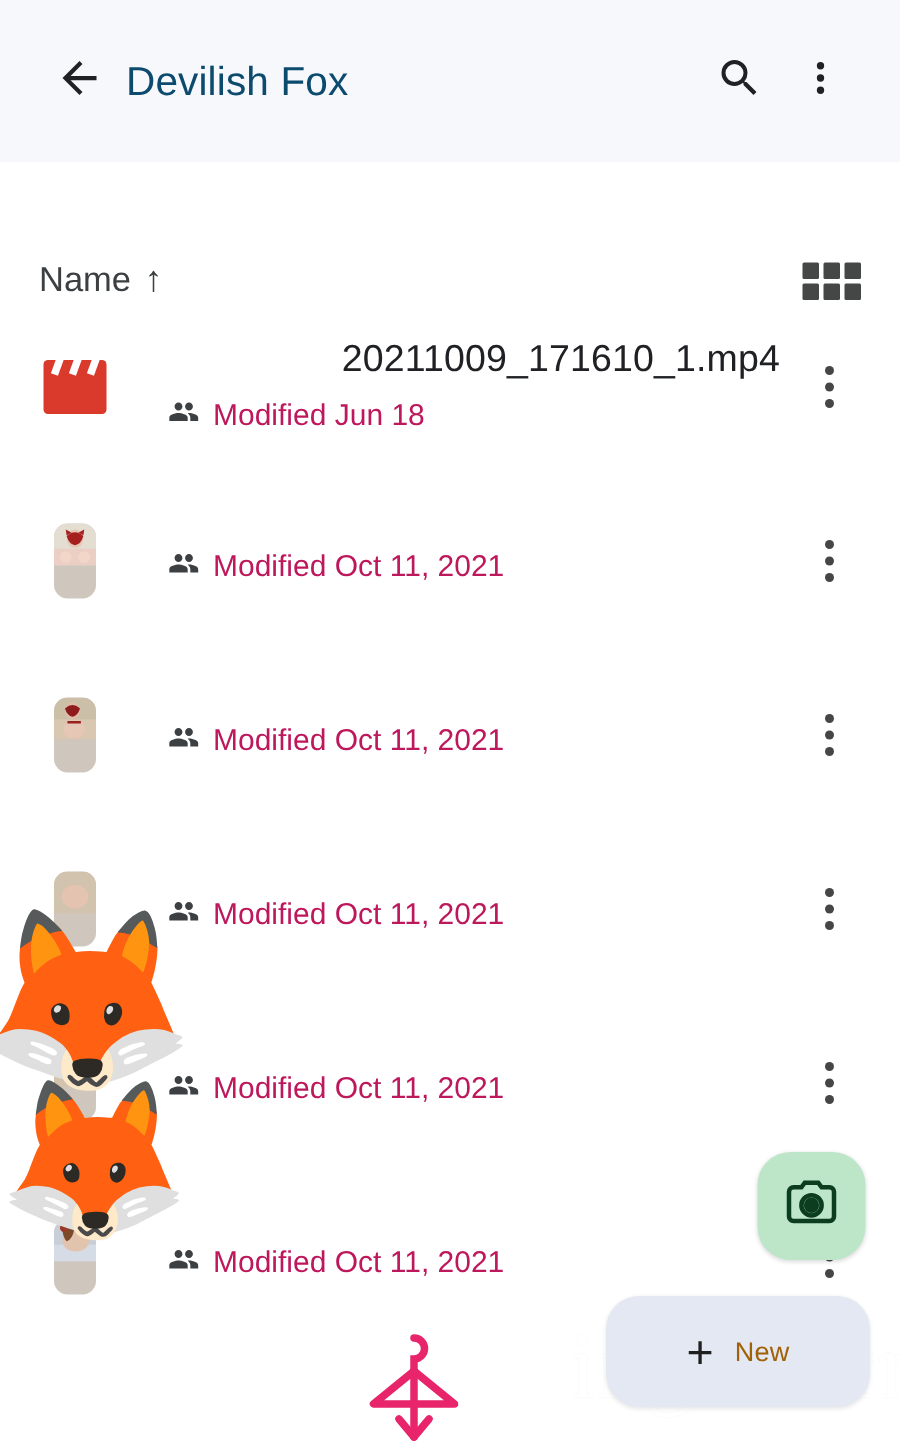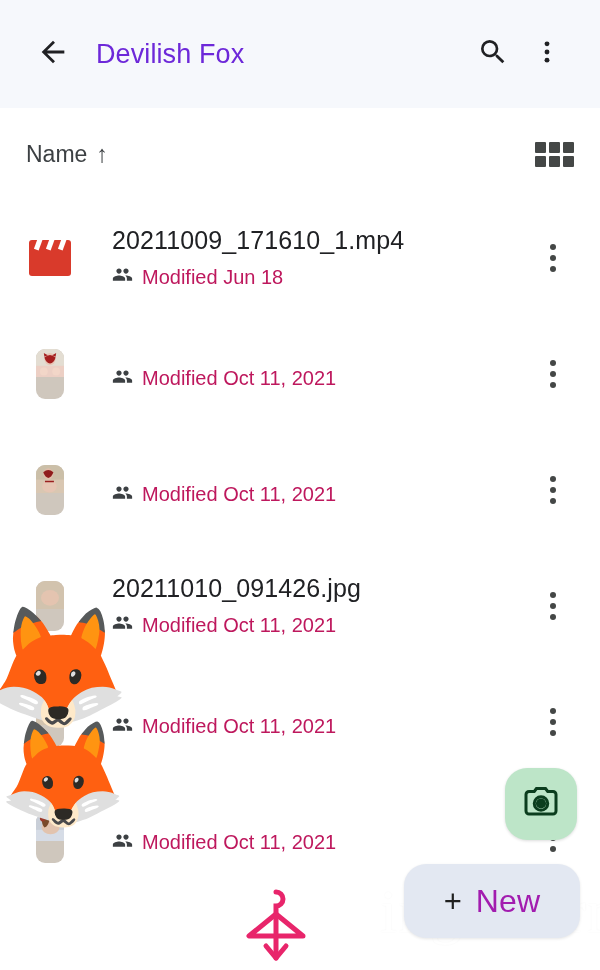--- a/index.html
+++ b/index.html
@@ -29,33 +29,33 @@
     width: 54px;
     height: 54px;
     display: flex;
     align-items: center;
     justify-content: center;
     flex: 0 0 auto;
     border-radius: 50%;
   }
   .appbar-title {
     font-size: 27px;
-    color: #6d28d9;
+    color: #0c4a6e;
     letter-spacing: 0.1px;
-    margin-left: 16px;
+    margin-left: 4px;
     flex: 1 1 auto;
     white-space: nowrap;
     overflow: hidden;
   }
 
   
   .sortbar {
     height: 92px;
     display: flex;
-    align-items: center;
+    align-items: flex-end;
     padding: 0 26px;
     box-sizing: border-box;
     background: #ffffff;
   }
   .sort-chip {
     display: flex;
     align-items: center;
     gap: 9px;
     font-size: 23px;
     color: #3c4043;
@@ -76,20 +76,21 @@
     background: #444746;
     display: block;
     width: 11px;
     height: 11px;
     border-radius: 1px;
   }
 
   
   .file-list {
     position: relative;
+    text-align: right;
   }
   .file-row {
     height: 116px;
     display: flex;
     align-items: center;
     padding: 0 22px 0 22px;
     box-sizing: border-box;
     background: transparent;
   }
   .thumb-wrap {
@@ -226,22 +227,22 @@
     gap: 14px;
     box-shadow: 0 1px 3px rgba(0,0,0,0.10);
   }
   .btn-new .plus {
     font-size: 31px;
     color: #1f1f1f;
     line-height: 1;
     font-weight: 400;
   }
   .btn-new .lbl {
-    font-size: 32px;
-    color: #a21caf;
+    font-size: 18px;
+    color: #a16207;
     letter-spacing: 0.2px;
   }
 
   
   .wm-text {
     position: absolute;
     left: 380px;
     top: 876px;
     font-family: "Liberation Serif", serif;
     font-size: 62px;
@@ -408,21 +409,20 @@
   <div class="file-row">
     <div class="thumb-wrap">
       <div class="thumb-photo">
         <svg class="sky" viewBox="0 0 50 50" preserveAspectRatio="none">
           <rect width="50" height="50" fill="#d2c3ae"></rect>
           <ellipse cx="25" cy="30" rx="16" ry="14" fill="#e4c4b0"></ellipse>
         </svg>
       </div>
     </div>
     <div class="file-text">
-      <div class="file-name">20211010_091426.jpg</div>
       <div class="file-meta">
         <span>
           <svg width="21" height="21" viewBox="0 0 24 24">
             <path d="M16 11c1.66 0 2.99-1.34 2.99-3S17.66 5 16 5s-3 1.34-3 3 1.34 3 3 3zm-8 0c1.66 0 2.99-1.34 2.99-3S9.66 5 8 5 5 6.34 5 8s1.34 3 3 3zm0 2c-2.33 0-7 1.17-7 3.5V19h14v-2.5c0-2.33-4.67-3.5-7-3.5zm8 0c-.29 0-.62.02-.97.05 1.16.84 1.97 1.97 1.97 3.45V19h6v-2.5c0-2.33-4.67-3.5-7-3.5z" fill="#3c4043"></path>
           </svg>
         </span>
         <span>Modified Oct 11, 2021</span>
       </div>
     </div>
     <div class="kebab">

